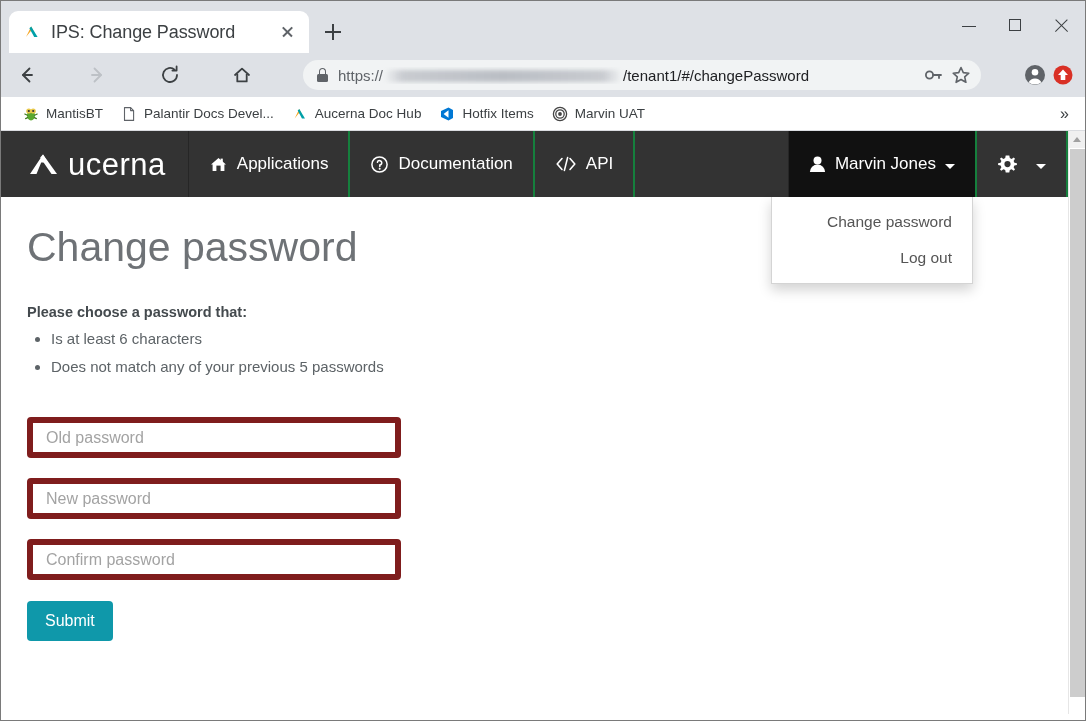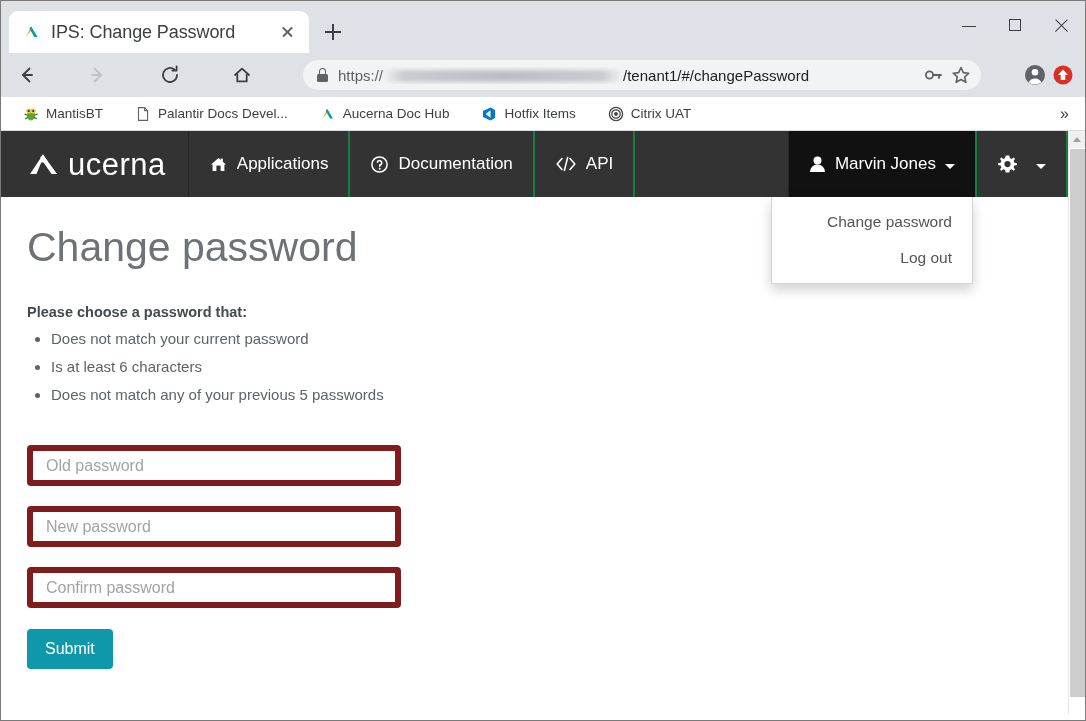--- a/index.html
+++ b/index.html
@@ -225,21 +225,20 @@
 
   
   .bookmarks {
     height: 34px;
     display: flex;
     align-items: center;
     padding: 0 8px 0 14px;
     background: #ffffff;
     border-bottom: 1px solid #dadce0;
     box-sizing: border-box;
-    gap: 14px;
   }
   .bm {
     display: flex;
     align-items: center;
     height: 26px;
     padding: 0 8px;
     margin-right: 2px;
     border-radius: 4px;
     cursor: pointer;
     white-space: nowrap;
@@ -601,21 +600,21 @@
       </div>
 
       <div class="bm">
         <span class="bm-ico">
           <svg width="16" height="16" viewBox="0 0 16 16">
             <circle cx="8" cy="8" r="6.6" fill="none" stroke="#444" stroke-width="1.3"></circle>
             <circle cx="8" cy="8" r="4.2" fill="none" stroke="#444" stroke-width="1.3"></circle>
             <circle cx="8" cy="8" r="1.9" fill="#444"></circle>
           </svg>
         </span>
-        <span class="bm-label">Citrix UAT</span>
+        <span class="bm-label">Marvin UAT</span>
       </div>
 
       <div class="bm-overflow">»</div>
     </div>
   </div>
 
   <div class="viewport">
     <div class="page">
 
       <div class="navbar">
@@ -689,21 +688,20 @@
           <div class="dd-item">Change password</div>
           <div class="dd-item">Log out</div>
         </div>
       </div>
 
       <div class="content">
         <h1 class="page-title">Change password</h1>
 
         <p class="req-heading">Please choose a password that:</p>
         <ul class="req-list">
-          <li>Does not match your current password</li>
           <li>Is at least 6 characters</li>
           <li>Does not match any of your previous 5 passwords</li>
         </ul>
 
         <form>
           <input class="field" type="password" placeholder="Old password" style="">
           <input class="field" type="password" placeholder="New password" style="">
           <input class="field" type="password" placeholder="Confirm password" style="">
           <button class="submit-btn" type="submit">Submit</button>
         </form>

